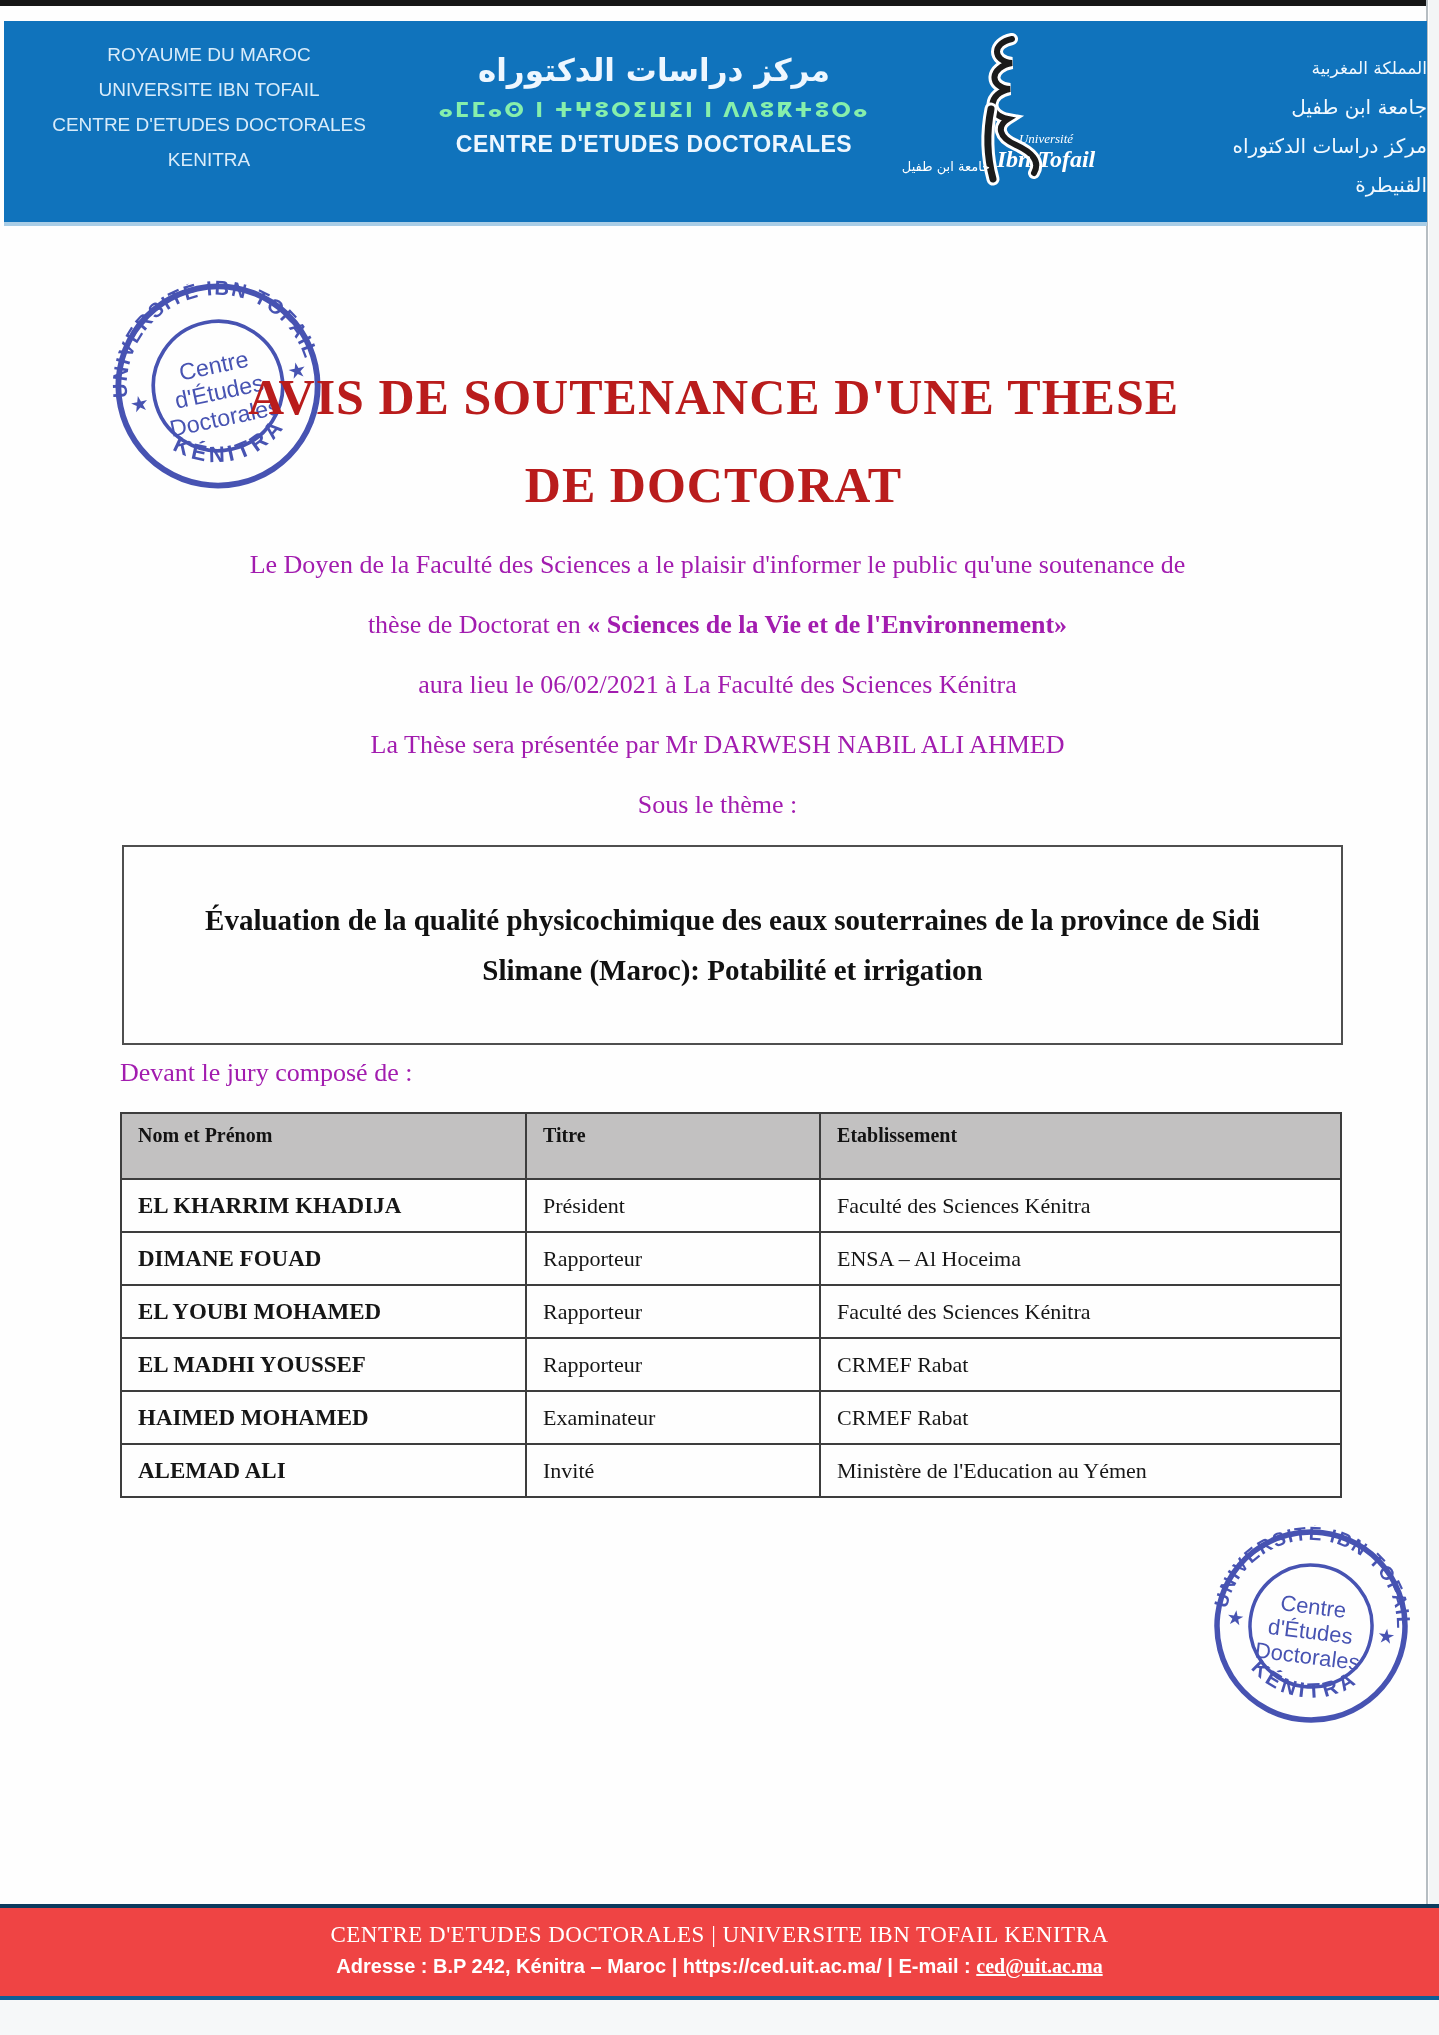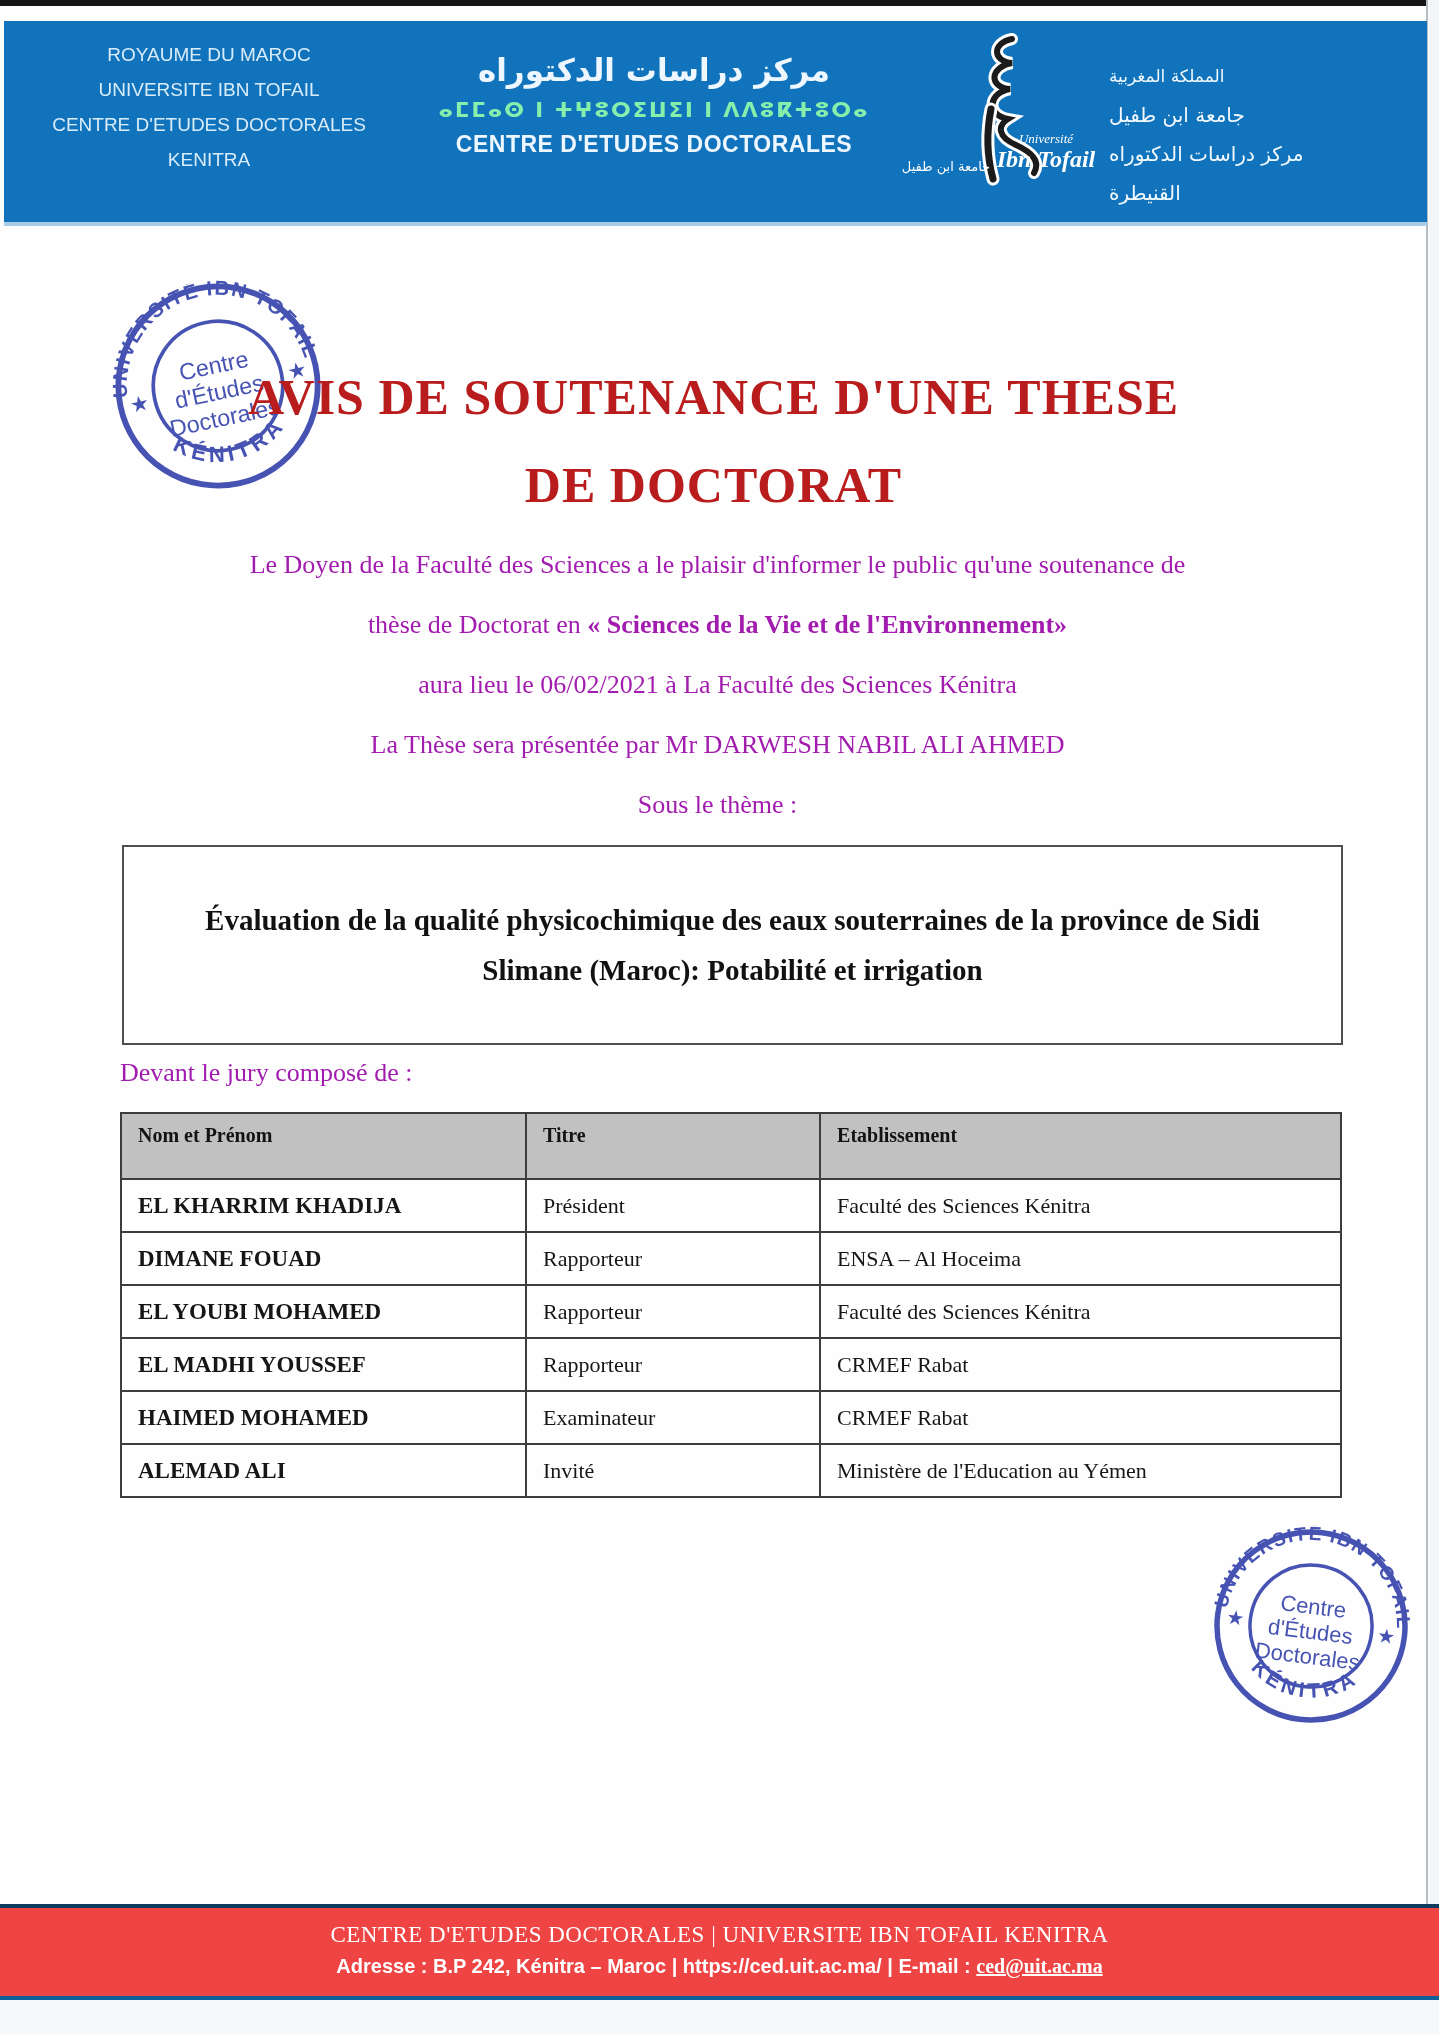--- a/index.html
+++ b/index.html
@@ -17,22 +17,22 @@
     background:#1073bc;border-bottom:4px solid #a9cde6;box-sizing:border-box;
     display:flex;align-items:stretch;color:#ffffff;
   }
   .banner-left{width:410px;padding-top:16px;text-align:center;
     font-family:"Liberation Sans",sans-serif;font-size:19px;line-height:35px;color:#d9ecfa;}
   .banner-center{width:480px;padding-top:26px;text-align:center;}
   .banner-center .ar{font-family:"DejaVu Sans",sans-serif;font-size:31px;font-weight:bold;line-height:46px;color:#eef7ff;}
   .banner-center .tif{font-family:"DejaVu Sans",sans-serif;font-size:21px;font-weight:bold;letter-spacing:2px;line-height:34px;color:#86efac;}
   .banner-center .fr{font-family:"Liberation Sans",sans-serif;font-size:23px;font-weight:bold;letter-spacing:0.5px;line-height:34px;color:#eef7ff;}
   .banner-logo{width:215px;position:relative;}
-  .banner-right{flex:1;padding-top:28px;text-align:left;
-    font-family:"DejaVu Sans",sans-serif;font-size:20px;line-height:39px;color:#f2f9ff;margin-top:8px;}
+  .banner-right{flex:1;padding-top:28px;text-align:right;
+    font-family:"DejaVu Sans",sans-serif;font-size:20px;line-height:39px;color:#f2f9ff;}
   .banner-right .sm{font-size:17px;}
   
   .doc-title{position:absolute;left:0;width:1427px;text-align:center;
     font-weight:bold;font-size:50px;letter-spacing:1px;color:#b91c1c;}
   .t1{top:368px;}
   .t2{top:456px;}
   
   .intro{position:absolute;top:535px;left:4px;width:1427px;text-align:center;
     font-size:26px;line-height:60px;color:#a21caf;}
   

